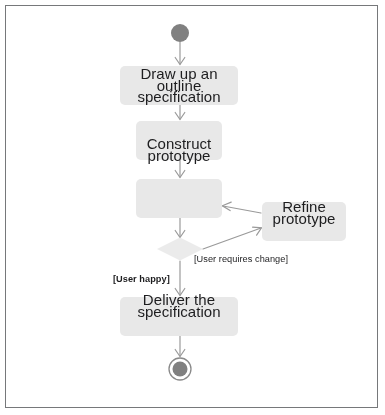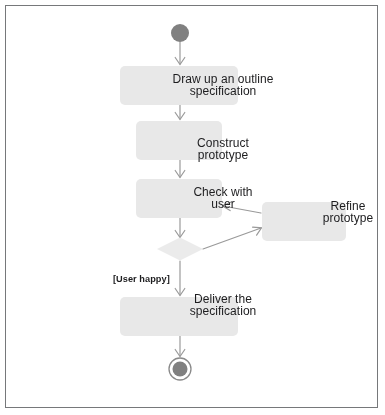--- a/index.html
+++ b/index.html
@@ -36,26 +36,25 @@
     width: 385px;
     height: 415px;
   }
   .node-label {
     position: absolute;
     display: flex;
     align-items: center;
     justify-content: center;
     text-align: center;
     color: #1d1d1f;
-    font-size: 12px;
+    font-size: 15px;
     line-height: 11.4px;
     letter-spacing: 0.05px;
     white-space: pre-line;
     pointer-events: none;
-    margin-left: 44px;
   }
   .guard-label {
     position: absolute;
     color: #1d1d1f;
     font-size: 9.2px;
     line-height: 11px;
     letter-spacing: 0.05px;
     white-space: nowrap;
     pointer-events: none;
   }
@@ -127,25 +126,24 @@
       <circle cx="180" cy="369" r="7.5" fill="#808080"></circle>
     </g>
   </svg>
 
   <div class="node-label" style="left:120px; top:66px; width:118px; height:39px;">Draw up an outline
 specification</div>
 
   <div class="node-label" style="left:136px; top:121px; width:86px; height:57px;">Construct
 prototype</div>
 
-  <div class="node-label" style="left:136px; top:179px; width:86px; height:39px;">Check with
-user</div>
 
   <div class="node-label" style="left:262px; top:202px; width:84px; height:21px;">Refine
 prototype</div>
 
   <div class="node-label" style="left:120px; top:286px; width:118px; height:39px;">Deliver the
 specification</div>
 
   <div class="guard-label" style="left:113px; top:274px;font-weight:bold;">[User happy]</div>
 
+  <div class="guard-label" style="left:194px; top:254px;">[User requires change]</div>
 
 </div>
 
 </body></html>

